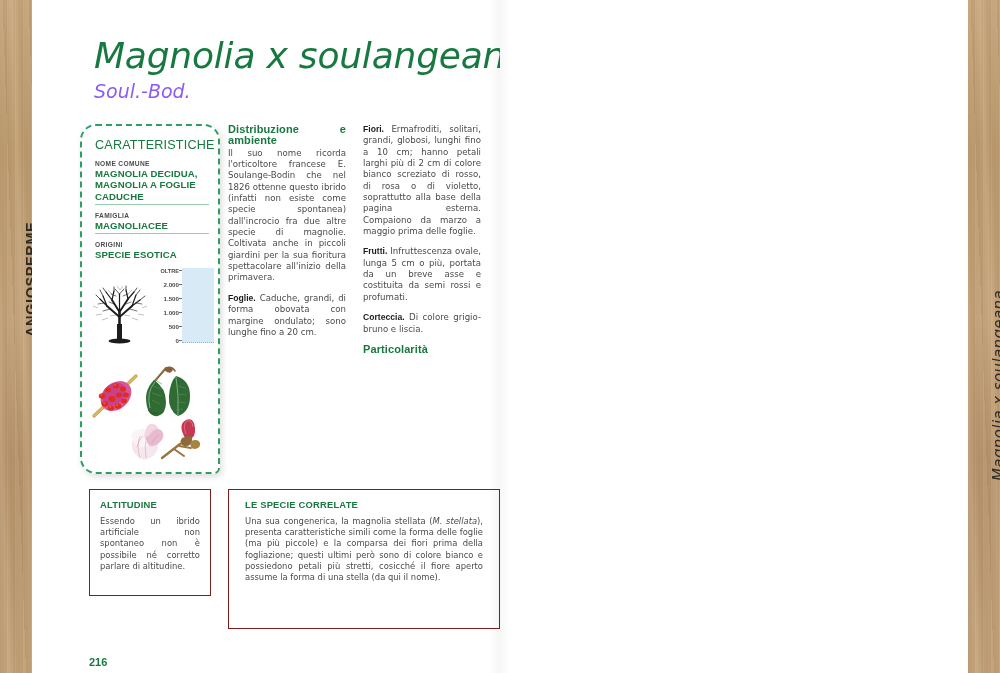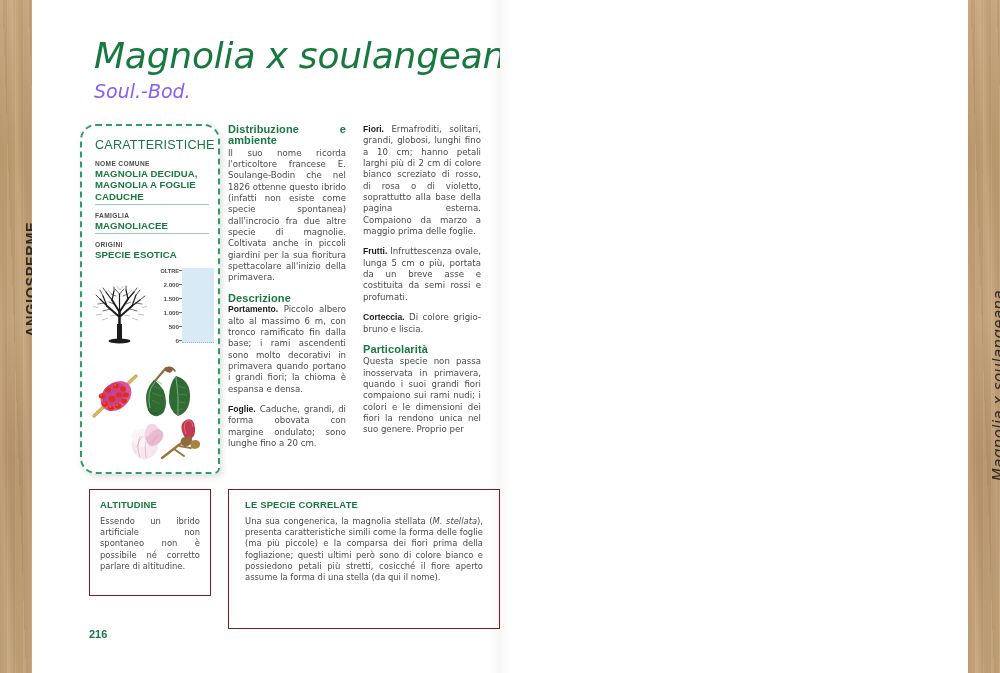--- a/index.html
+++ b/index.html
@@ -166,21 +166,21 @@
     font-family:"DejaVu Sans", sans-serif;
     font-size:8.4px;line-height:11.2px;color:#4a4a4a;
     text-align:justify;
   }
   .box.altitudine{left:57px;top:489px;width:122px;height:107px;padding:9px 10px;}
   .box.correlate{left:196px;top:489px;width:272px;height:140px;padding:9px 16px;}
   .box.correlate .box-body em{font-style:italic;}
 
   
   .pageno{
-    position:absolute;color:#17793f;font-weight:bold;font-size:11px;
+    position:absolute;color:#17793f;font-weight:bold;font-size:11px;margin-top:28px;
   }
   .pageno.l{left:57px;top:628px;}
 </style>
 </head>
 <body>
 
 <div class="wood left">
   <div class="wood-label vert-up angio" style="transform: rotate(-90deg) translateX(-115px);">ANGIOSPERME</div>
 </div>
 
@@ -323,44 +323,40 @@
         </g>
       </svg>
     </div>
   </div>
 
   <div class="col c1">
     <p class="para">
       <span class="sec-head">Distribuzione e ambiente</span><span>Il suo nome ricorda l'orticoltore francese E. Soulange-Bodin che nel 1826 ottenne questo ibrido (infatti non esiste come specie spontanea) dall'incrocio fra due altre specie di magnolie. Coltivata anche in piccoli giardini per la sua fioritura spettacolare all'inizio della primavera.</span>
     </p>
     <p class="para">
-      <span class="sec-head" style="margin-bottom:0;">Descrizione</span><span class="run-head">Portamento.</span>
-      <span>Piccolo albero alto al massimo 6 m, con tronco ramificato fin dalla base; i rami ascendenti sono molto decorativi in primavera quando portano i grandi fiori; la chioma è espansa e densa.</span>
-    </p>
-    <p class="para">
       <span class="run-head">Foglie.</span>
       <span>Caduche, grandi, di forma obovata con margine ondulato; sono lunghe fino a 20 cm.</span>
     </p>
   </div>
 
   <div class="col c2">
     <p class="para">
       <span class="run-head">Fiori.</span>
       <span>Ermafroditi, solitari, grandi, globosi, lunghi fino a 10 cm; hanno petali larghi più di 2 cm di colore bianco screziato di rosso, di rosa o di violetto, soprattutto alla base della pagina esterna. Compaiono da marzo a maggio prima delle foglie.</span>
     </p>
     <p class="para">
       <span class="run-head">Frutti.</span>
       <span>Infruttescenza ovale, lunga 5 cm o più, portata da un breve asse e costituita da semi rossi e profumati.</span>
     </p>
     <p class="para">
       <span class="run-head">Corteccia.</span>
       <span>Di colore grigio-bruno e liscia.</span>
     </p>
     <p class="para">
-      <span class="sec-head">Particolarità</span><span>Questa specie non passa inosservata in primavera, quando i suoi grandi fiori compaiono sui rami nudi; i colori e le dimensioni dei fiori la rendono unica nel suo genere. Proprio per</span>
+      <span class="sec-head">Particolarità</span>
     </p>
   </div>
 
   <div class="box altitudine">
     <div class="box-title">ALTITUDINE</div>
     <div class="box-body">Essendo un ibrido artificiale non spontaneo non è possibile né corretto parlare di altitudine.</div>
   </div>
 
   <div class="box correlate">
     <div class="box-title">LE SPECIE CORRELATE</div>

